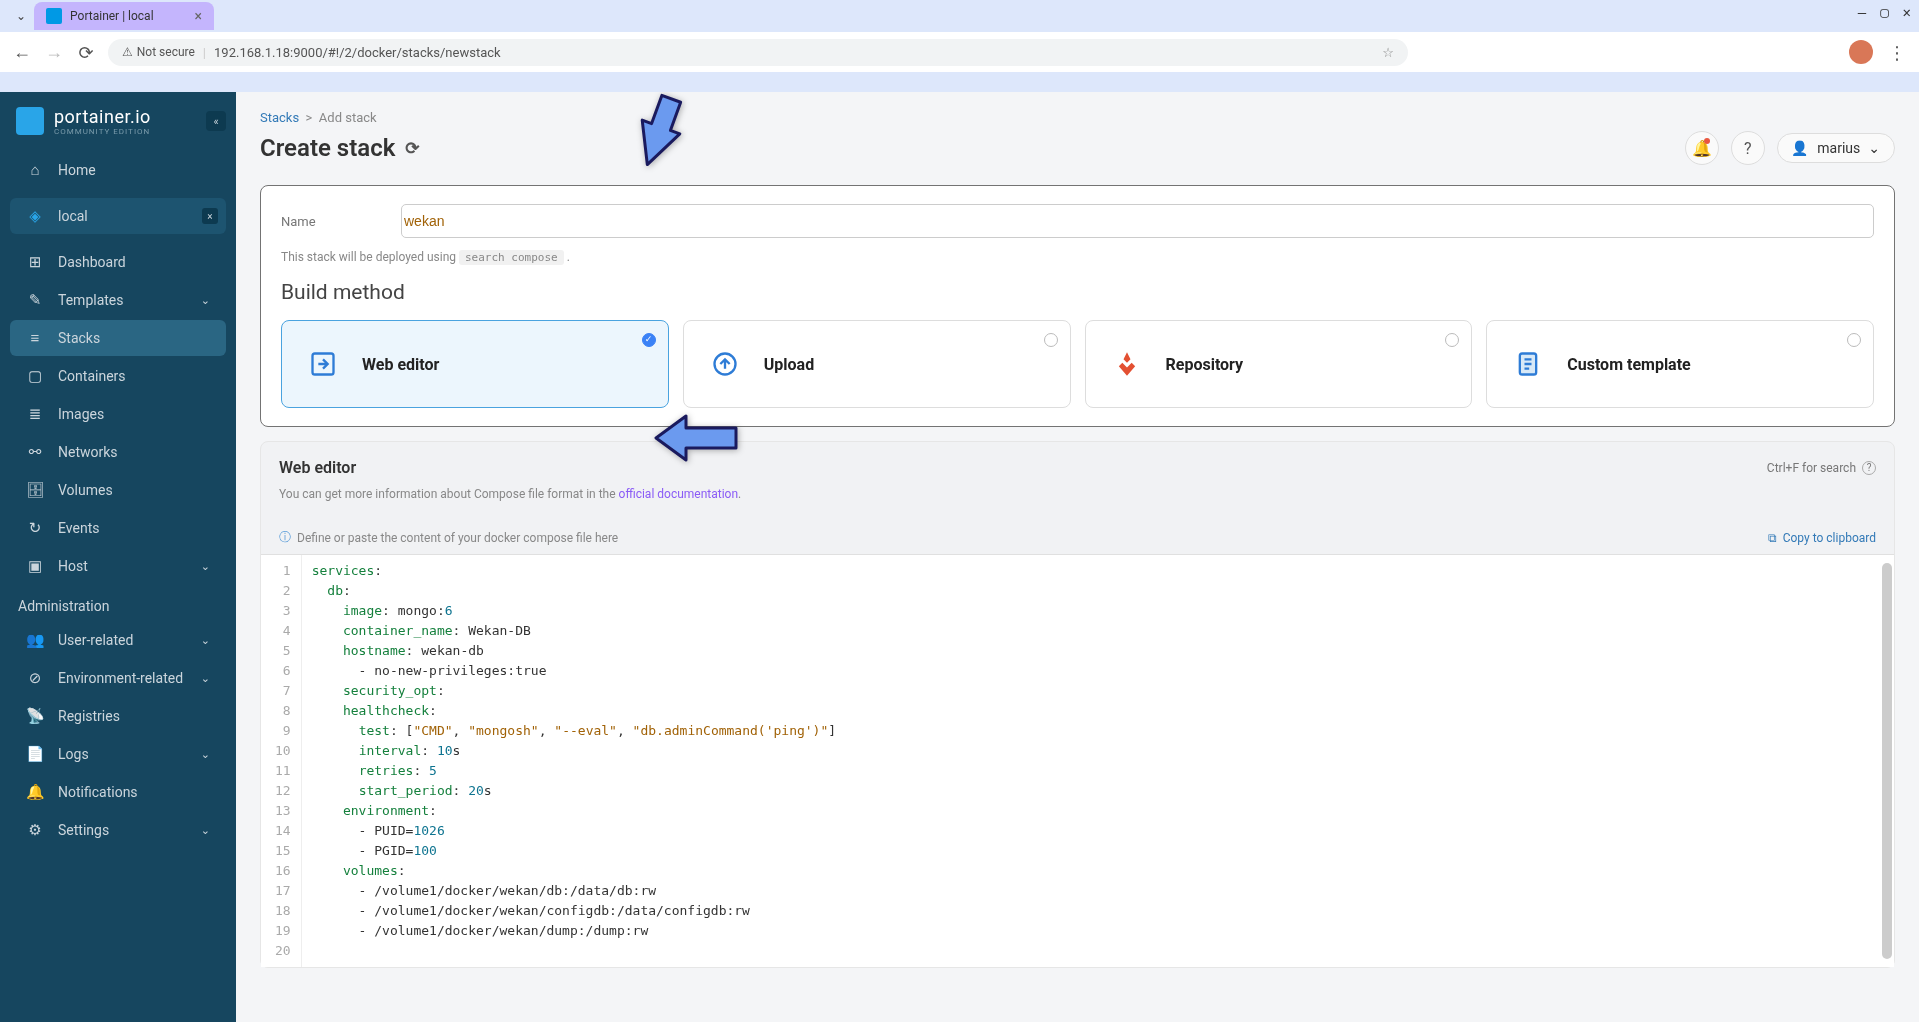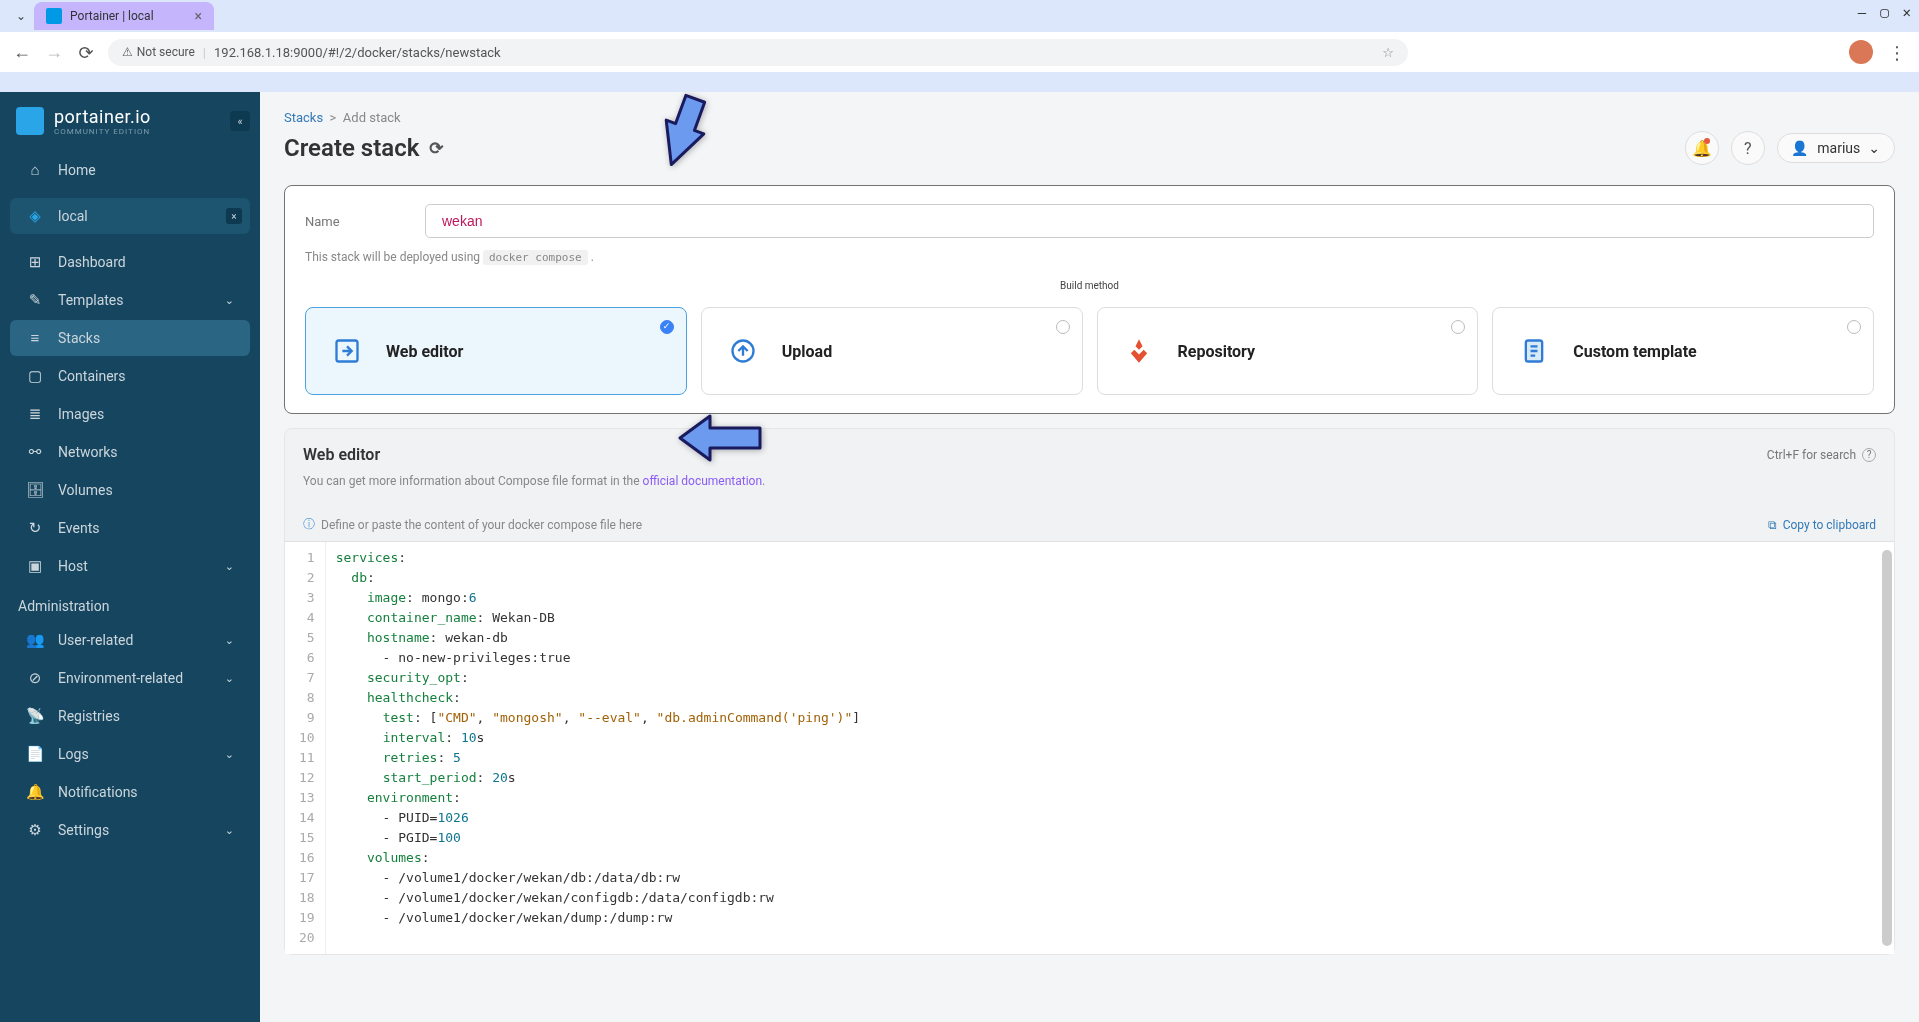--- a/index.html
+++ b/index.html
@@ -20,21 +20,21 @@
 .url-bar { flex: 1; display: flex; align-items: center; background: #f1f3f4; border-radius: 20px; padding: 6px 14px; gap: 8px; font-size: 13px; color: #444; max-width: 1300px;}
 .url-security { display: flex; align-items: center; gap: 4px; font-size: 12px; color: #555; }
 .url-text { color: #555; }
 .nav-right { display: flex; align-items: center; gap: 14px; margin-left: auto;}
 .avatar-small { width: 24px; height: 24px; background: #d97757; border-radius: 50%; }
 
 
 .main-container { display: flex; height: calc(100vh - 92px); }
 
 
-.sidebar { width: 260px; background: #16465f; color: #cbd5dc; display: flex; flex-direction: column; font-size: 14px; }
+.sidebar { width: 236px; background: #16465f; color: #cbd5dc; display: flex; flex-direction: column; font-size: 14px; }
 .sidebar-logo { padding: 14px 16px; display: flex; align-items: center; gap: 10px; position: relative; }
 .logo-icon { width: 28px; height: 28px; background: #29a5e8; border-radius: 4px; position: relative; }
 .logo-text { display: flex; flex-direction: column; }
 .logo-title { font-size: 18px; font-weight: 400; color: #fff; letter-spacing: 0.5px; }
 .logo-sub { font-size: 8px; color: #7a9bab; letter-spacing: 1px; }
 .collapse-btn { position: absolute; right: 10px; background: #0d3a50; border-radius: 4px; width: 20px; height: 20px; display: flex; align-items: center; justify-content: center; font-size: 11px; color: #cbd5dc;}
 .sidebar-item { display: flex; align-items: center; padding: 9px 16px; gap: 14px; cursor: pointer; border-radius: 6px; margin: 2px 10px; }
 .sidebar-item.active { background: #2a6683; }
 .sidebar-item-env { background: #1d5470; margin: 8px 10px; position: relative; }
 .sidebar-item-env .close-env { position: absolute; right: 8px; background: #0d3a50; border-radius: 3px; width: 16px; height: 16px; display:flex;align-items:center;justify-content:center; font-size: 10px;}
@@ -51,25 +51,25 @@
 .page-title { font-size: 24px; font-weight: 600; color: #333; display: flex; align-items: center; gap: 10px; }
 .refresh-icon { font-size: 17px; color: #555; }
 .header-right { display: flex; align-items: center; gap: 12px; }
 .header-btn { width: 34px; height: 34px; border-radius: 50%; display: flex; align-items: center; justify-content: center; font-size: 16px; color: #555; border: 1px solid #ddd; background: #fafafa; position: relative; }
 .notif-dot { position: absolute; top: 6px; right: 8px; width: 6px; height: 6px; background: #e9573f; border-radius: 50%; }
 .user-pill { display: flex; align-items: center; gap: 8px; padding: 6px 14px; border: 1px solid #ddd; border-radius: 20px; background: #fafafa; font-size: 14px; color: #333; }
 
 .card { background: #fff; border: 1px solid #737373; border-radius: 8px; margin: 10px 24px; padding: 18px 20px; }
 .form-row { display: flex; align-items: center; gap: 40px; }
 .form-label { font-size: 13px; color: #777; width: 80px; }
-.form-input { flex: 1; padding: 8px 16px; border: 1px solid #ccc; border-radius: 5px; font-size: 14px; color: #be185d; }
+.form-input { flex: 1; padding: 8px 2px; border: 1px solid #ccc; border-radius: 5px; font-size: 14px; color: #a16207; }
 .help-text { font-size: 12px; color: #888; margin-top: 12px; }
 .help-text code { background: #f1f1f1; padding: 1px 6px; border-radius: 3px; font-family: monospace; font-size: 11px;}
 
-.build-label { font-size: 10px; color: #444; margin: 16px 0; text-align: center; }
+.build-label { font-size: 21px; color: #444; margin: 16px 0; }
 .build-options { display: flex; gap: 14px; }
 .build-option { flex: 1; border: 1px solid #ddd; border-radius: 8px; padding: 22px 20px; display: flex; align-items: center; gap: 18px; position: relative; cursor: pointer; }
 .build-option.selected { border-color: #4aa3df; background: #ecf6fd; }
 .build-option-icon { width: 42px; height: 42px; display: flex; align-items: center; justify-content: center; font-size: 24px; border-radius: 8px; }
 .build-option-label { font-weight: 700; font-size: 16px; color: #222; }
 .build-radio { position: absolute; top: 12px; right: 12px; width: 14px; height: 14px; border: 1px solid #bbb; border-radius: 50%; }
 .build-option.selected .build-radio { background: #3b82f6; border-color: #3b82f6; }
 .build-option.selected .build-radio::after { content: "✓"; color: #fff; font-size: 9px; position: absolute; top: 0px; left: 2px; }
 
 .editor-card { background: #f1f2f4; border: 1px solid #e6e6e6; border-radius: 8px; margin: 14px 24px; padding: 16px 18px 0; }
@@ -264,21 +264,21 @@
       </div>
     </div>
 
     <div class="card">
       <div class="form-row">
         <label class="form-label">Name</label>
         <input class="form-input" value="wekan" style="">
       </div>
       <div class="help-text">
         <span>This stack will be deployed using </span>
-        <code>docker compose</code> .
+        <code>search compose</code> .
       </div>
       <div class="build-label">Build method</div>
       <div class="build-options" id="build-options">
 
         <div class="arrow" style="left: 410px; top: 316px;">
           <svg width="100" height="60" viewBox="0 0 100 60">
             <path d="M 10 30 L 40 8 L 40 20 L 90 20 L 90 40 L 40 40 L 40 52 Z" fill="#6b9aef" stroke="#1a1a5e" stroke-width="3" stroke-linejoin="round"></path>
           </svg>
         </div>
       <div class="build-option selected">

